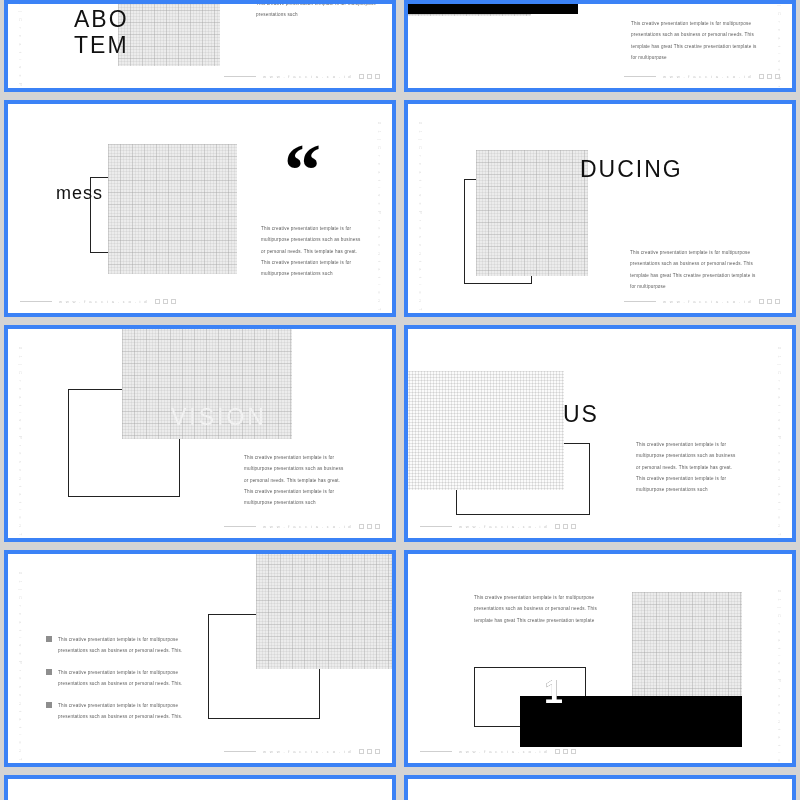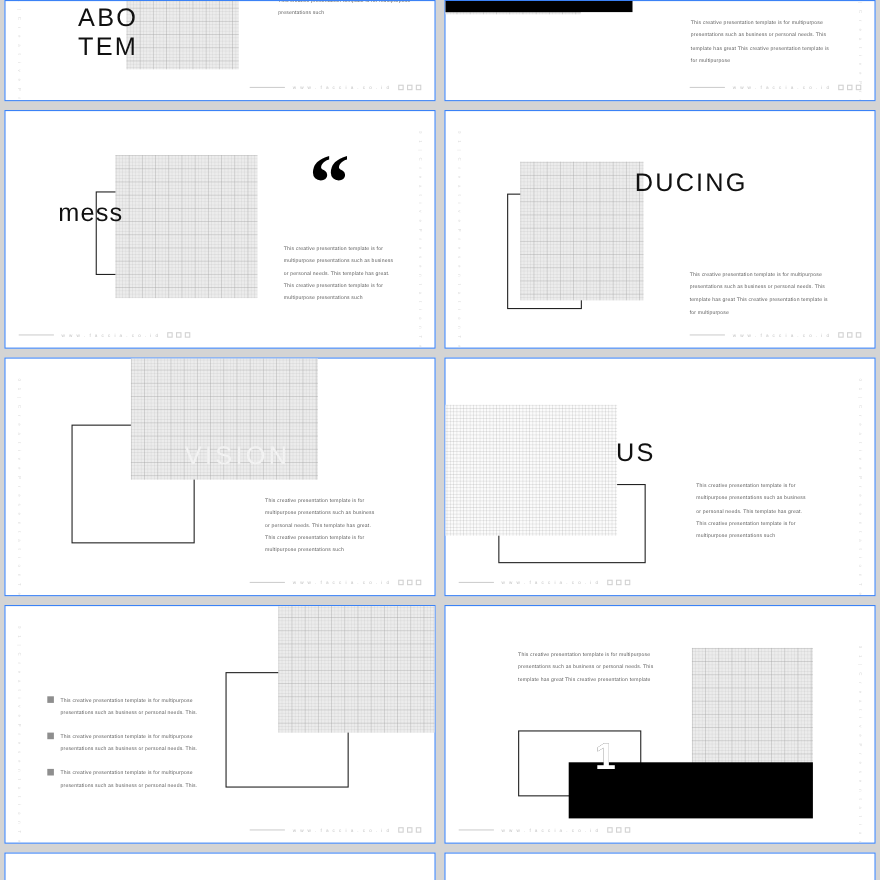--- a/index.html
+++ b/index.html
@@ -13,21 +13,21 @@
     width: 800px; height: 800px;
     display: grid;
     grid-template-columns: 392px 392px;
     grid-template-rows: 92px 217px 217px 217px 40px;
     gap: 8px;
     padding: 0 4px;
   }
   .slide {
     position: relative;
     background: #ffffff;
-    border: 1px solid #3b82f6;
+    border: 4px solid #3b82f6;
     overflow: hidden;
   }
   
   .paper {
     position: absolute;
     background-color: #ececec;
     background-image:
       linear-gradient(to right, rgba(160,160,160,.30) 1px, transparent 1px),
       linear-gradient(to bottom, rgba(160,160,160,.30) 1px, transparent 1px),
       linear-gradient(to right, rgba(185,185,185,.22) 1px, transparent 1px),
@@ -157,21 +157,21 @@
         <span></span>
         <span></span>
         <span></span>
       </span>
     </div>
   </div>
 
   <div class="slide">
     <div class="outline" style="left:82px; top:73px; width:70px; height:76px;"></div>
     <div class="paper" style="left:100px; top:40px; width:129px; height:130px;"></div>
-    <div class="title" style="left:48px; top:79px; font-size:23px; letter-spacing:1px;">mess</div>
+    <div class="title" style="left:48px; top:79px; font-size:18px; letter-spacing:1px;">mess</div>
     <div class="quote" style="left:276px; top:40px;">“</div>
     <div class="para" style="left:253px; top:119px; width:100px;">This creative presentation template is for multipurpose presentations such as business or personal needs. This template has great. This creative presentation template is for multipurpose presentations such</div>
     <div class="vside right">0 1   |   C r e a t i v e   P r e s e n t a t i o n   T e m p l a t e</div>
     <div class="footer left">
       <span class="rule"></span>
       <span class="url">w w w . f a c c i a . c o . i d</span>
       <span class="socials">
         <span></span>
         <span></span>
         <span></span>

